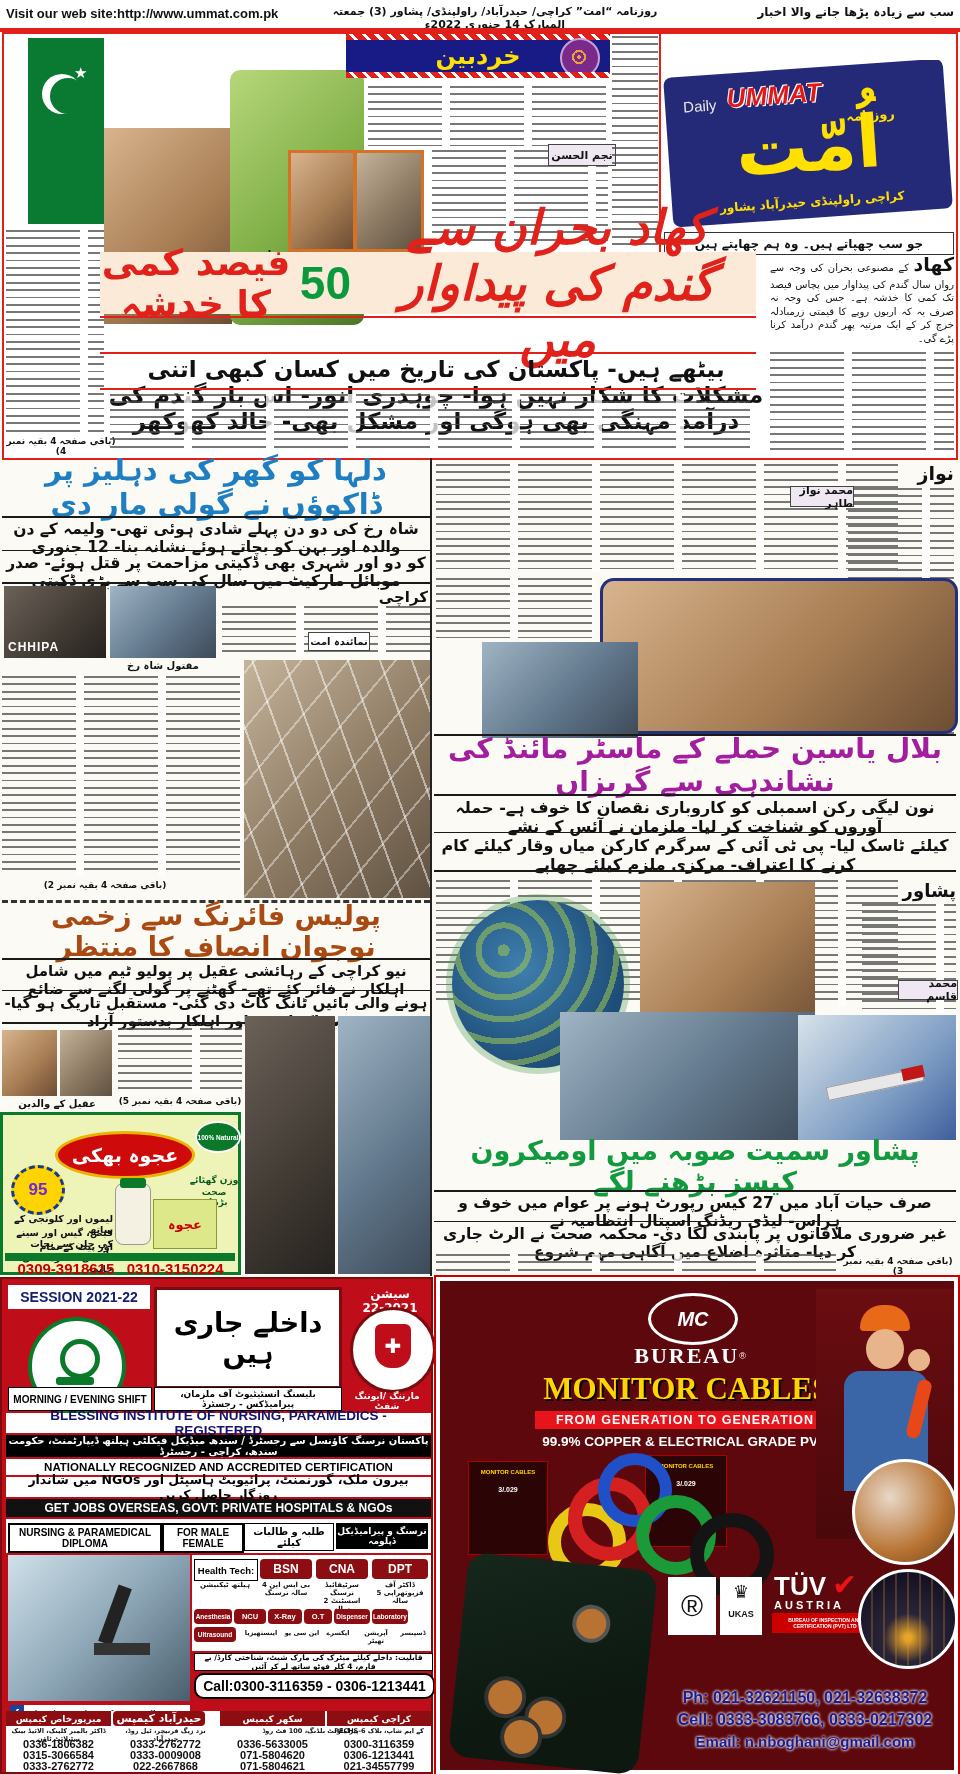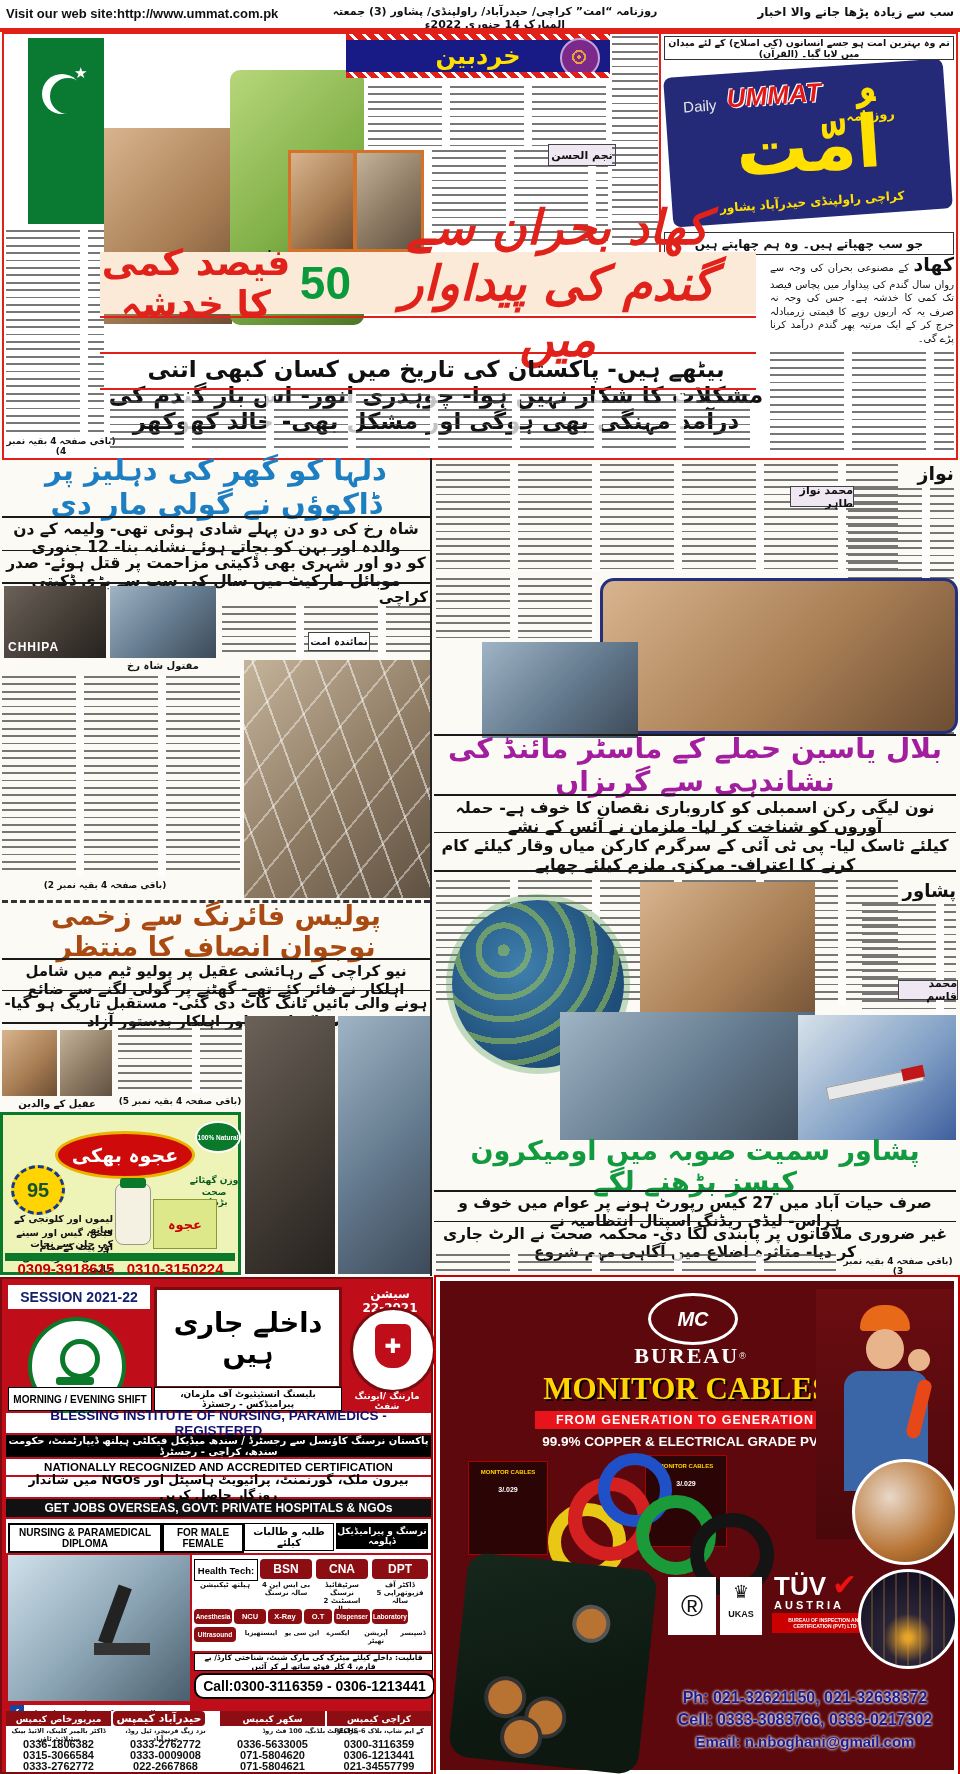--- a/index.html
+++ b/index.html
@@ -72,23 +72,20 @@
     <div class="abs" style="left:0;top:38px;width:264px;height:6px;background:repeating-linear-gradient(45deg,#e2201a 0 6px,#fff 6px 9px);"></div>
   </div>
 
   <div class="abs ftext" style="left:368px;top:86px;width:238px;height:60px;"></div>
   <div class="abs ftext" style="left:432px;top:150px;width:176px;height:96px;"></div>
   <div class="abs namebox ur" style="left:548px;top:144px;width:66px;height:20px;">نجم الحسن</div>
   <div class="abs ftext" style="left:612px;top:36px;width:46px;height:212px;"></div>
   <div class="abs rule-red" style="left:659px;top:34px;width:2px;height:222px;"></div>
 
   <div class="abs" style="left:662px;top:34px;width:294px;height:222px;background:#fff;">
-    <div class="abs ctr" style="left:2px;top:2px;width:288px;height:22px;border:1px solid #333;">
-      <span class="ur" style="font-size:9.5px;font-weight:bold;">تم وہ بہترین امت ہو جسے انسانوں (کی اصلاح) کے لئے میدان میں لایا گیا۔ (القرآن)</span>
-    </div>
     <div class="abs" style="left:0;top:26px;width:294px;height:170px;overflow:hidden;">
       <div class="abs" style="left:6px;top:8px;width:280px;height:150px;background:#242a78;border-radius:8px;transform:rotate(-4deg);">
         <span class="abs" style="left:18px;top:22px;color:#e8e8e8;font-size:15px;">Daily</span>
         <span class="abs" style="left:62px;top:10px;color:#e01818;font-size:26px;font-weight:bold;font-style:italic;text-shadow:1px 1px 0 #fff,-1px -1px 0 #fff;">UMMAT</span>
         <span class="abs ur" style="left:180px;top:44px;color:#ffe000;font-size:13px;font-weight:bold;">روزنامہ</span>
         <div class="abs ctr ur" style="left:0;top:30px;width:280px;height:96px;color:#ffe000;font-size:72px;font-weight:bold;">اُمّت</div>
         <div class="abs ctr ur" style="left:20px;top:124px;width:240px;height:20px;color:#ffe000;font-size:12px;font-weight:bold;">کراچی   راولپنڈی   حیدرآباد   پشاور</div>
       </div>
     </div>
     <div class="abs ctr" style="left:2px;top:198px;width:288px;height:21px;border:1px solid #333;">
@@ -181,21 +178,21 @@
   <div class="abs ph-cool" style="left:338px;top:1016px;width:92px;height:258px;"></div>
 
   <div class="abs" style="left:0;top:1112px;width:241px;height:163px;background:#eef3b8;border:3px solid #0a7a2a;box-sizing:border-box;">
     <div class="abs ctr" style="left:52px;top:16px;width:134px;height:42px;background:#cf0a0a;border:3px solid #e8b400;border-radius:50%;">
       <span class="ur" style="color:#fff;font-size:19px;font-weight:800;">عجوہ بھکی</span>
     </div>
     <div class="abs ctr" style="left:192px;top:6px;width:42px;height:28px;background:#0a7a2a;border-radius:50%;border:2px solid #fff;">
       <span style="color:#fff;font-size:6.5px;font-weight:bold;text-align:center;">100% Natural</span>
     </div>
     <div class="abs ctr" style="left:8px;top:50px;width:48px;height:44px;background:#ffd400;border-radius:50%;border:3px dashed #163a8c;">
-      <span style="color:#14532d;font-size:20px;font-weight:800;">95</span>
+      <span style="color:#6d28d9;font-size:17px;font-weight:800;">95</span>
     </div>
     <div class="abs ur" style="left:186px;top:60px;width:50px;font-size:9px;font-weight:bold;color:#0a5a1e;text-align:center;">وزن گھٹائے</div>
     <div class="abs ur" style="left:186px;top:72px;width:50px;font-size:9px;font-weight:bold;color:#0a5a1e;text-align:center;">صحت بڑھائے</div>
     <div class="abs" style="left:112px;top:68px;width:34px;height:60px;background:#f4f0e2;border:1px solid #999;border-radius:8px;">
       <div class="abs" style="left:4px;top:-6px;width:26px;height:10px;background:#0a7a2a;border-radius:3px;"></div>
     </div>
     <div class="abs ctr" style="left:150px;top:84px;width:62px;height:48px;background:#dce88a;border:1px solid #8a9a30;">
       <span class="ur" style="color:#c00;font-size:13px;font-weight:800;">عجوہ</span>
     </div>
     <div class="abs ur" style="left:6px;top:98px;width:104px;font-size:9.5px;font-weight:bold;text-align:right;">لیموں اور کلونجی کے ساتھ</div>

